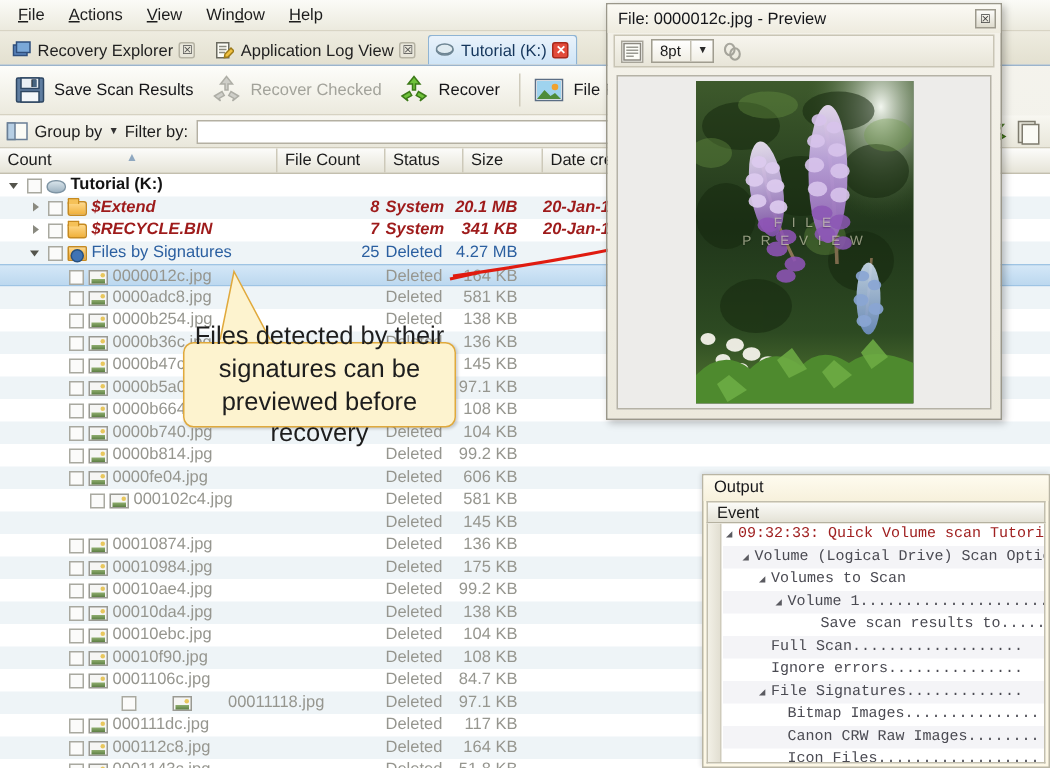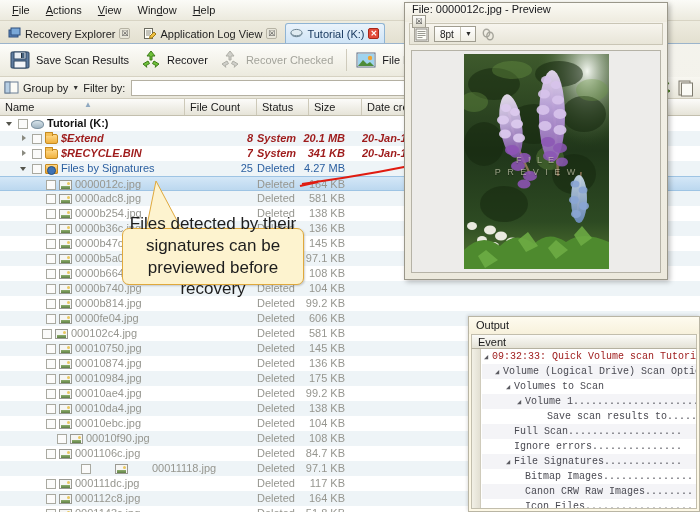--- a/index.html
+++ b/index.html
@@ -216,24 +216,23 @@
 
   
   .preview {
     position: absolute; left: 404px; top: 2px; width: 264px; height: 278px;
     background: linear-gradient(#f4f2ea, #ece9dd);
     border: 1px solid #9a978a;
     box-shadow: 2px 2px 5px rgba(0,0,0,0.25);
     z-index: 50;
   }
   .pv-title {
-    height: 19px; display: flex; align-items: flex-start;
+    height: 19px; display: flex; align-items: center;
     padding: 0 3px 0 7px; font-size: 11px; color: #15161a;
     background: linear-gradient(#fbfaf4, #eeebdf);
-    flex-direction: column;
   }
   .pv-title-text { flex: 1 1 auto; }
   .pv-close {
     width: 14px; height: 13px; border: 1px solid #9d9a8d;
     background: linear-gradient(#fdfdfb, #dedbcd);
     font-size: 8px; line-height: 11px; text-align: center; color: #3b3b3b;
   }
   .pv-toolbar {
     height: 22px; margin: 1px 4px 0 4px;
     display: flex; align-items: center; gap: 5px;
@@ -258,21 +257,21 @@
     position: absolute; left: 6px; top: 47px; right: 6px; bottom: 6px;
     background: #edecea; border: 1px solid #b5b2a6;
     display: flex; align-items: center; justify-content: center;
     overflow: hidden;
   }
   .pv-photo {
     position: relative; width: 145px; height: 215px; overflow: hidden;
     background: #2e4a25;
   }
   .pv-watermark {
-    position: absolute; left: 0; right: 0; top: 100px;
+    position: absolute; left: 0; right: 0; top: 88px;
     text-align: center; font-size: 9px; letter-spacing: 2px;
     color: rgba(225,225,195,0.62); line-height: 12px;
     text-shadow: 0 1px 1px rgba(0,0,0,0.35); z-index: 5;
   }
 
   
   .output {
     position: absolute; left: 468px; top: 316px; width: 232px; height: 196px;
     background: #fdf8e6; border: 1px solid #b9b5a4; z-index: 45;
     box-shadow: -1px -1px 3px rgba(0,0,0,0.12);
@@ -366,39 +365,39 @@
         <svg width="22" height="22" viewBox="0 0 22 22">
           <rect x="2" y="3" width="18" height="16" rx="1" fill="#5f7da0" stroke="#2d4662"></rect>
           <rect x="5" y="3" width="12" height="7" fill="#e9eff4" stroke="#2d4662"></rect>
           <rect x="12" y="4" width="3" height="5" fill="#4a6party"></rect>
           <rect x="12.5" y="4" width="3" height="5" fill="#46637f"></rect>
           <rect x="5" y="12" width="12" height="7" fill="#f3f6f9" stroke="#2d4662"></rect>
         </svg>
       </span>
       <span>Save Scan Results</span>
     </div>
+    <div class="tb-btn disabled">
+      <span class="tb-ico">
+        <svg width="22" height="22" viewBox="0 0 22 22">
+          <path d="M11 2l4 5h-3v4h-2V7H7z" fill="#cfcfc9" stroke="#aeaea6"></path>
+          <path d="M3 15l5-3 1.5 2.6-3.5 2 1 1.7z" fill="#cfcfc9" stroke="#aeaea6"></path>
+          <path d="M19 15l-5-3-1.5 2.6 3.5 2-1 1.7z" fill="#cfcfc9" stroke="#aeaea6"></path>
+        </svg>
+      </span>
+      <span>Recover Checked</span>
+    </div>
     <div class="tb-btn">
       <span class="tb-ico">
         <svg width="22" height="22" viewBox="0 0 22 22">
           <path d="M11 2l4 5h-3v4h-2V7H7z" fill="#6fc23a" stroke="#3c7a18"></path>
           <path d="M3 15l5-3 1.5 2.6-3.5 2 1 1.7z" fill="#6fc23a" stroke="#3c7a18"></path>
           <path d="M19 15l-5-3-1.5 2.6 3.5 2-1 1.7z" fill="#6fc23a" stroke="#3c7a18"></path>
         </svg>
       </span>
       <span>Recover</span>
-    </div>
-    <div class="tb-btn disabled">
-      <span class="tb-ico">
-        <svg width="22" height="22" viewBox="0 0 22 22">
-          <path d="M11 2l4 5h-3v4h-2V7H7z" fill="#cfcfc9" stroke="#aeaea6"></path>
-          <path d="M3 15l5-3 1.5 2.6-3.5 2 1 1.7z" fill="#cfcfc9" stroke="#aeaea6"></path>
-          <path d="M19 15l-5-3-1.5 2.6 3.5 2-1 1.7z" fill="#cfcfc9" stroke="#aeaea6"></path>
-        </svg>
-      </span>
-      <span>Recover Checked</span>
     </div>
     <div class="tb-sep"></div>
     <div class="tb-btn">
       <span class="tb-ico">
         <svg width="22" height="22" viewBox="0 0 22 22">
           <rect x="2" y="4" width="18" height="14" fill="#ffffff" stroke="#5b6e85"></rect>
           <rect x="3" y="5" width="16" height="12" fill="#9fd3ee"></rect>
           <circle cx="15" cy="9" r="2.2" fill="#f0a22e"></circle>
           <path d="M3 17l5-6 4 4 3-2 4 4z" fill="#4e8c3a"></path>
         </svg>
@@ -426,21 +425,21 @@
     </span>
     <span class="tb-ico" style="width:20px;height:18px;flex:0 0 20px;margin-right:4px">
       <svg width="20" height="18" viewBox="0 0 20 18">
         <rect x="3" y="2" width="11" height="14" fill="#e9e7dc" stroke="#7e7b6e"></rect>
         <rect x="5.5" y="4" width="11" height="13" fill="#fbfbf6" stroke="#7e7b6e"></rect>
       </svg>
     </span>
   </div>
 
   <div class="colhdr">
-    <div class="cell" style="left:0;width:185px">Name</div>
+    <div class="cell" style="left:0;width:185px">Count</div>
     <span class="sortmark">▲</span>
     <div class="cell" style="left:185px;width:72px">File Count</div>
     <div class="cell" style="left:257px;width:52px">Status</div>
     <div class="cell" style="left:309px;width:53px">Size</div>
     <div class="cell" style="left:362px;width:58px">Date created</div>
   </div>
 
   <div class="listarea" id="list-area">
       <div class="row">
         <div class="c-name" style="padding-left: 6px;">
@@ -604,38 +603,32 @@
           <span class="chk"></span>
           <span class="ico ico-img"></span>
           <span class="gray">0000fe04.jpg</span>
         </div>
         <div class="c-count gray"></div>
         <div class="c-status gray">Deleted</div>
         <div class="c-size gray">606 KB</div>
         <div class="c-date gray"></div>
       </div>
       <div class="row">
-        <div class="c-name" style="padding-left: 30px;">
+        <div class="c-name" style="padding-left: 48px;">
           <span class="expander none"></span>
           <span class="chk"></span>
           <span class="ico ico-img"></span>
           <span class="gray">000102c4.jpg</span>
         </div>
         <div class="c-count gray"></div>
         <div class="c-status gray">Deleted</div>
         <div class="c-size gray">581 KB</div>
         <div class="c-date gray"></div>
       </div>
       <div class="row alt">
-        <div class="c-name" style="padding-left: 34px;">
-          <span class="expander none"></span>
-          <span class="chk"></span>
-          <span class="ico ico-img"></span>
-          <span class="gray">00010750.jpg</span>
-        </div>
         <div class="c-count gray"></div>
         <div class="c-status gray">Deleted</div>
         <div class="c-size gray">145 KB</div>
         <div class="c-date gray"></div>
       </div>
       <div class="row">
         <div class="c-name" style="padding-left: 34px;">
           <span class="expander none"></span>
           <span class="chk"></span>
           <span class="ico ico-img"></span>
@@ -688,21 +681,21 @@
           <span class="chk"></span>
           <span class="ico ico-img"></span>
           <span class="gray">00010ebc.jpg</span>
         </div>
         <div class="c-count gray"></div>
         <div class="c-status gray">Deleted</div>
         <div class="c-size gray">104 KB</div>
         <div class="c-date gray"></div>
       </div>
       <div class="row alt">
-        <div class="c-name" style="padding-left: 45px;">
+        <div class="c-name" style="padding-left: 34px;">
           <span class="expander none"></span>
           <span class="chk"></span>
           <span class="ico ico-img"></span>
           <span class="gray">00010f90.jpg</span>
         </div>
         <div class="c-count gray"></div>
         <div class="c-status gray">Deleted</div>
         <div class="c-size gray">108 KB</div>
         <div class="c-date gray"></div>
       </div>

